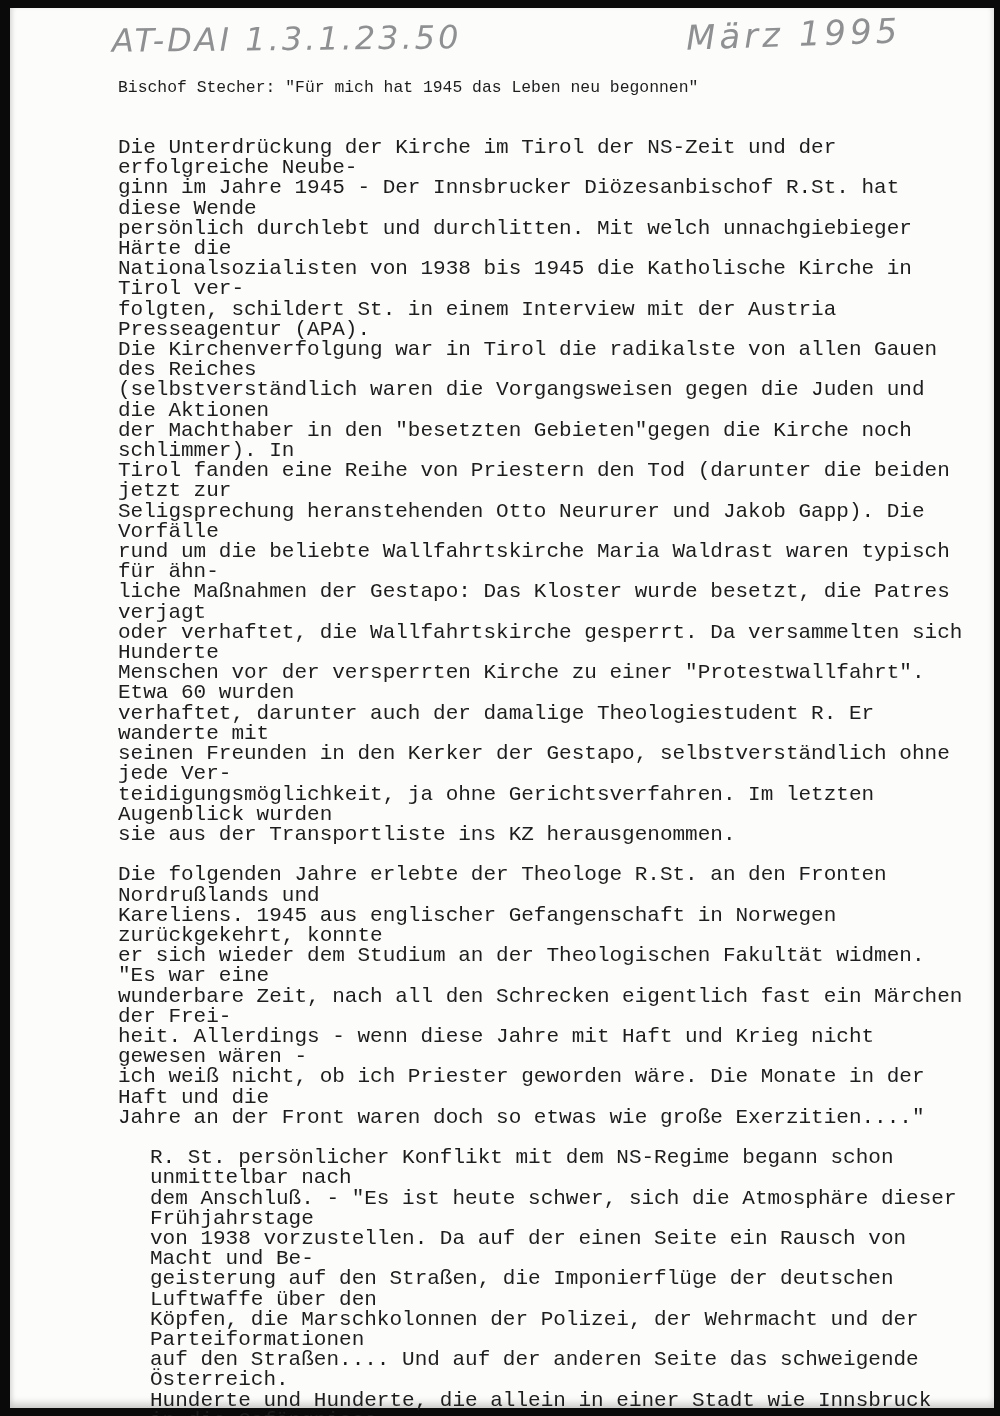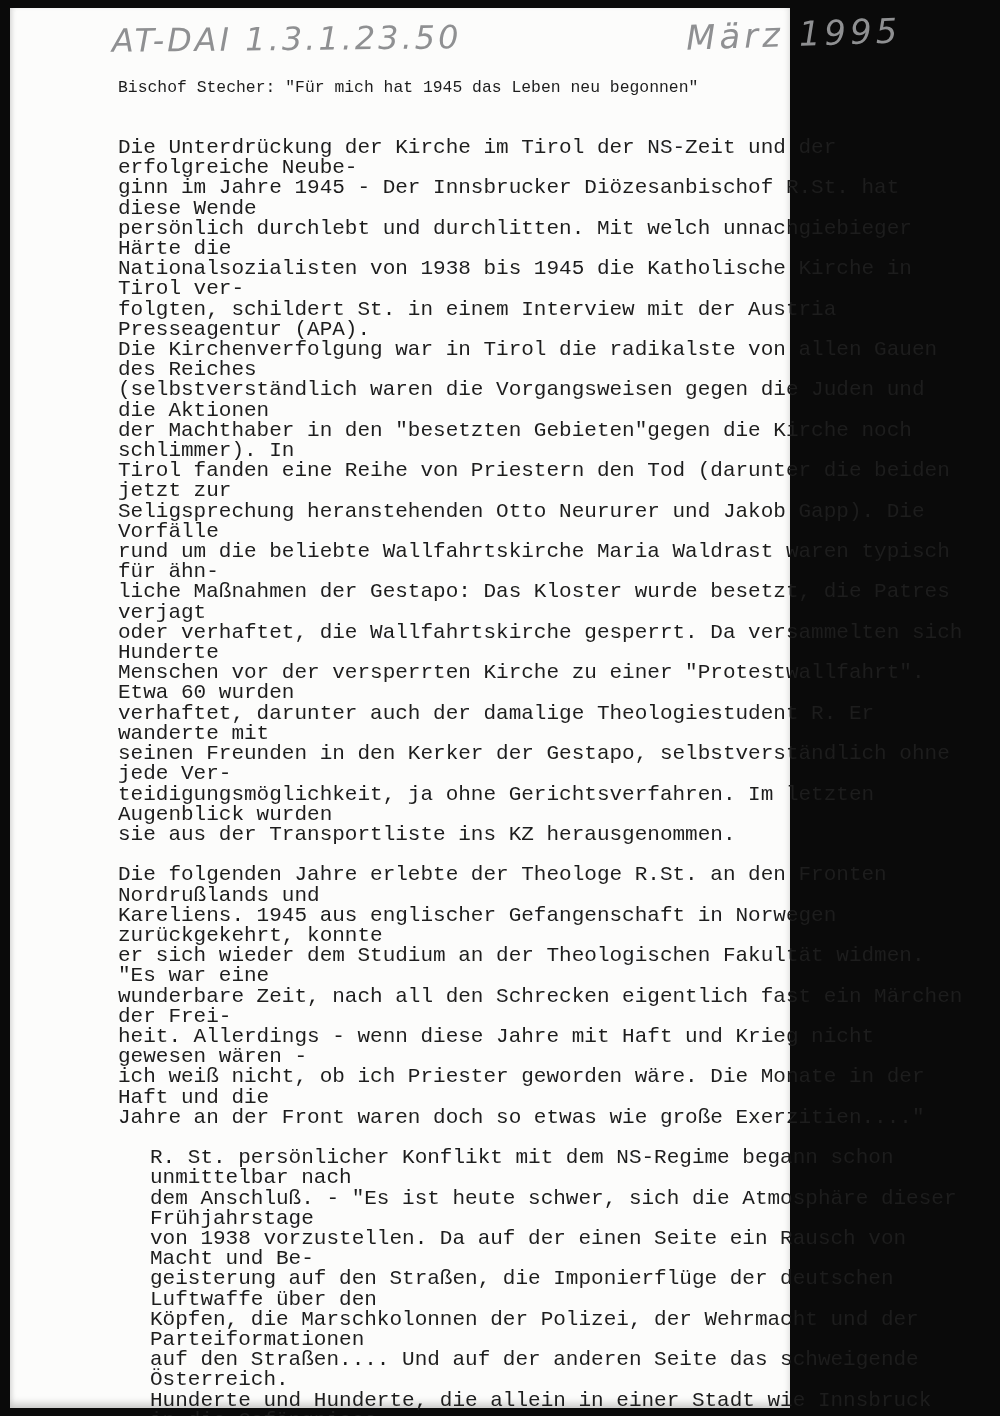--- a/index.html
+++ b/index.html
@@ -12,21 +12,21 @@
     width: 1000px;
     height: 1416px;
     background: #0a0a0a;
     overflow: hidden;
     font-family: "Liberation Mono", "DejaVu Sans Mono", monospace;
   }
   .page {
     position: absolute;
     left: 10px;
     top: 8px;
-    width: 780px;
+    width: 984px;
     height: 1400px;
     background: #fcfcfb;
     box-shadow: inset 0 -5px 7px rgba(0,0,0,0.18), inset 2px 0 4px rgba(0,0,0,0.05);
   }
   .hw {
     position: absolute;
     font-family: "DejaVu Sans", sans-serif;
     font-style: italic;
     color: #8f9092;
     white-space: nowrap;

